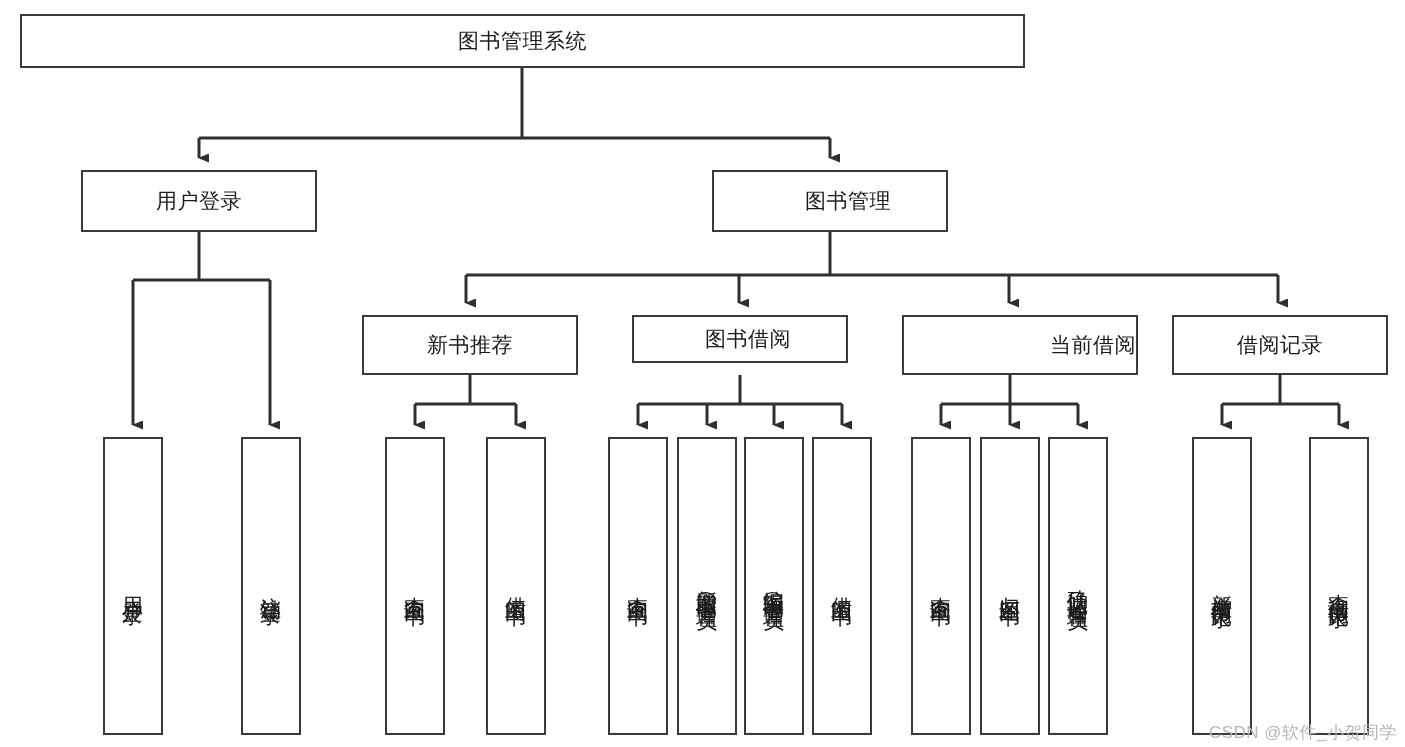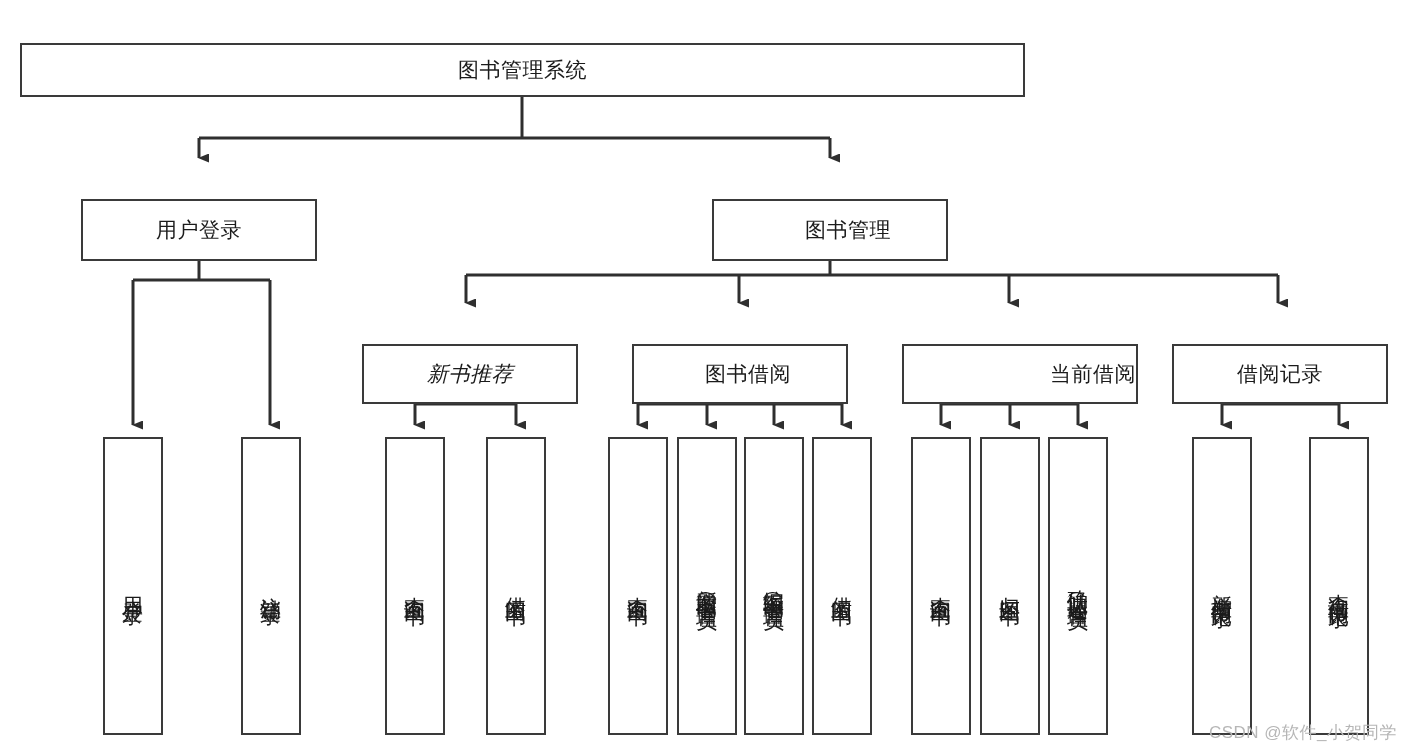--- a/index.html
+++ b/index.html
@@ -35,21 +35,20 @@
     display: flex;
     align-items: center;
     justify-content: center;
     color: #1b1b1b;
     line-height: 1.18;
     text-align: center;
   }
   .node.horizontal {
     font-size: 21px;
     letter-spacing: 0.5px;
-    margin-top: 29px;
   }
   .node.vertical {
     font-size: 21px;
   }
   .node.vertical .vtext {
     writing-mode: vertical-rl;
     text-orientation: upright;
     letter-spacing: 3px;
     line-height: 1;
     white-space: nowrap;
@@ -127,24 +126,24 @@
     <span class="htext">图书管理系统</span>
   </div>
 
   <div class="node horizontal" style="left:81px; top:170px; width:236px; height:62px;">
     <span class="htext">用户登录</span>
   </div>
   <div class="node horizontal" style="left:712px; top:170px; width:236px; height:62px;padding-left:36px;">
     <span class="htext">图书管理</span>
   </div>
 
-  <div class="node horizontal" style="left:362px; top:315px; width:216px; height:60px;font-style:italic;">
+  <div class="node horizontal" style="left:362px; top:315px; width:216px; height:60px;">
     <span class="htext">新书推荐</span>
   </div>
-  <div class="node horizontal" style="left:632px; top:315px; width:216px; height:60px;padding-left:16px;">
+  <div class="node horizontal" style="left:632px; top:315px; width:216px; height:48px;padding-left:16px;">
     <span class="htext">图书借阅</span>
   </div>
   <div class="node horizontal" style="left:902px; top:315px; width:236px; height:60px;justify-content:flex-end;">
     <span class="htext">当前借阅</span>
   </div>
   <div class="node horizontal" style="left:1172px; top:315px; width:216px; height:60px;text-align:center;">
     <span class="htext">借阅记录</span>
   </div>
 
   <div class="node vertical" style="left:103px; top:437px; width:60px; height:298px;">

